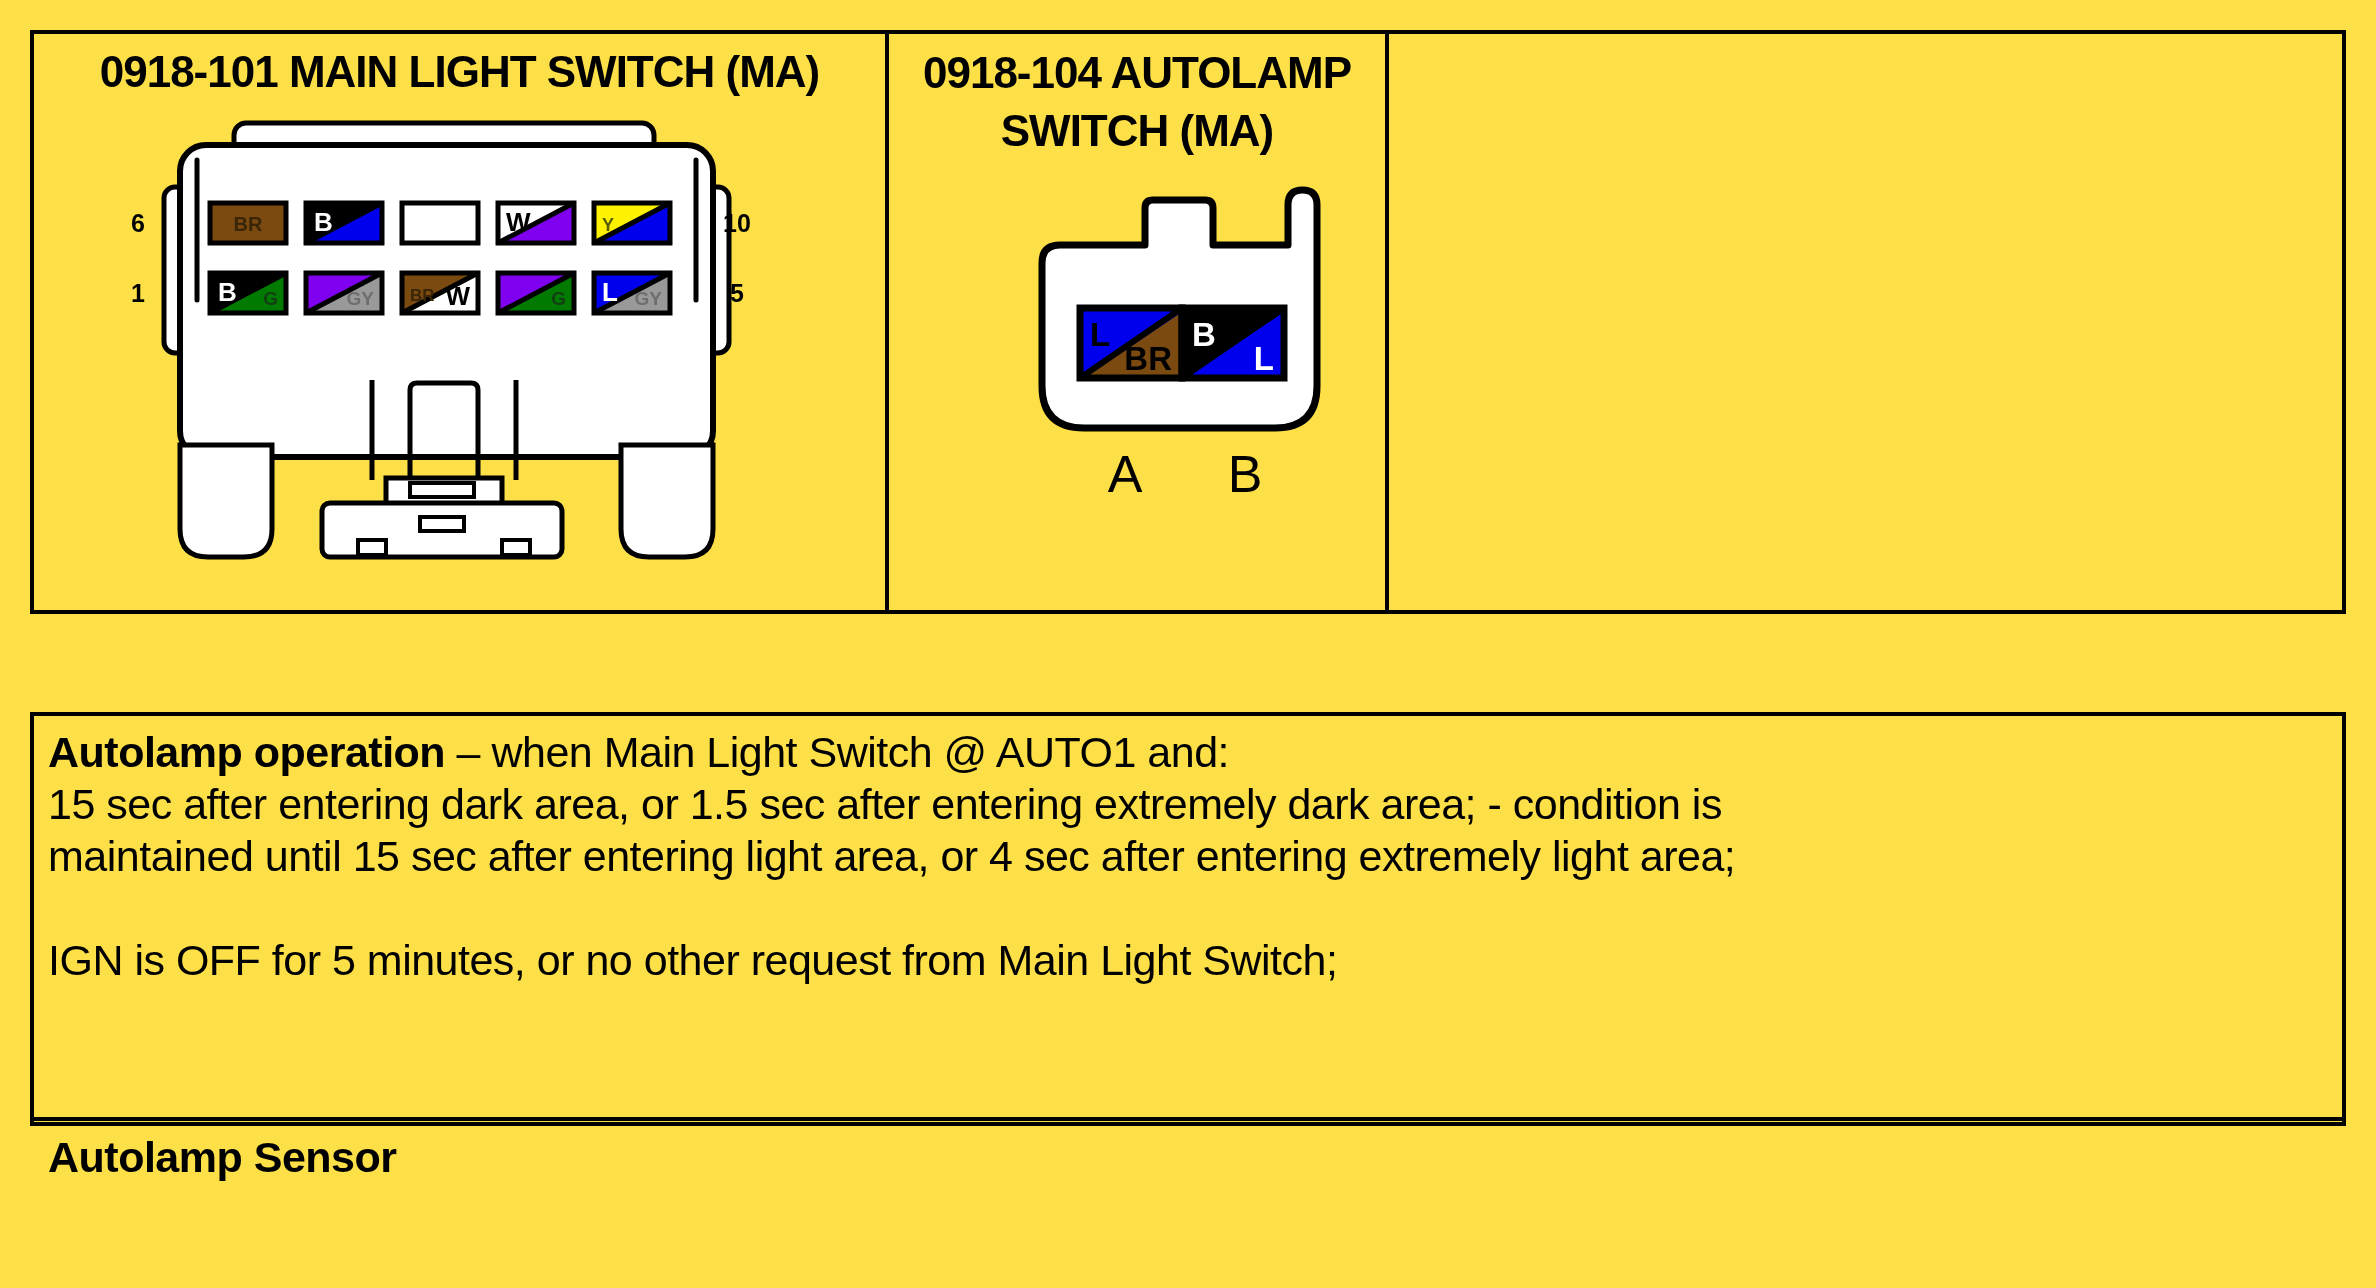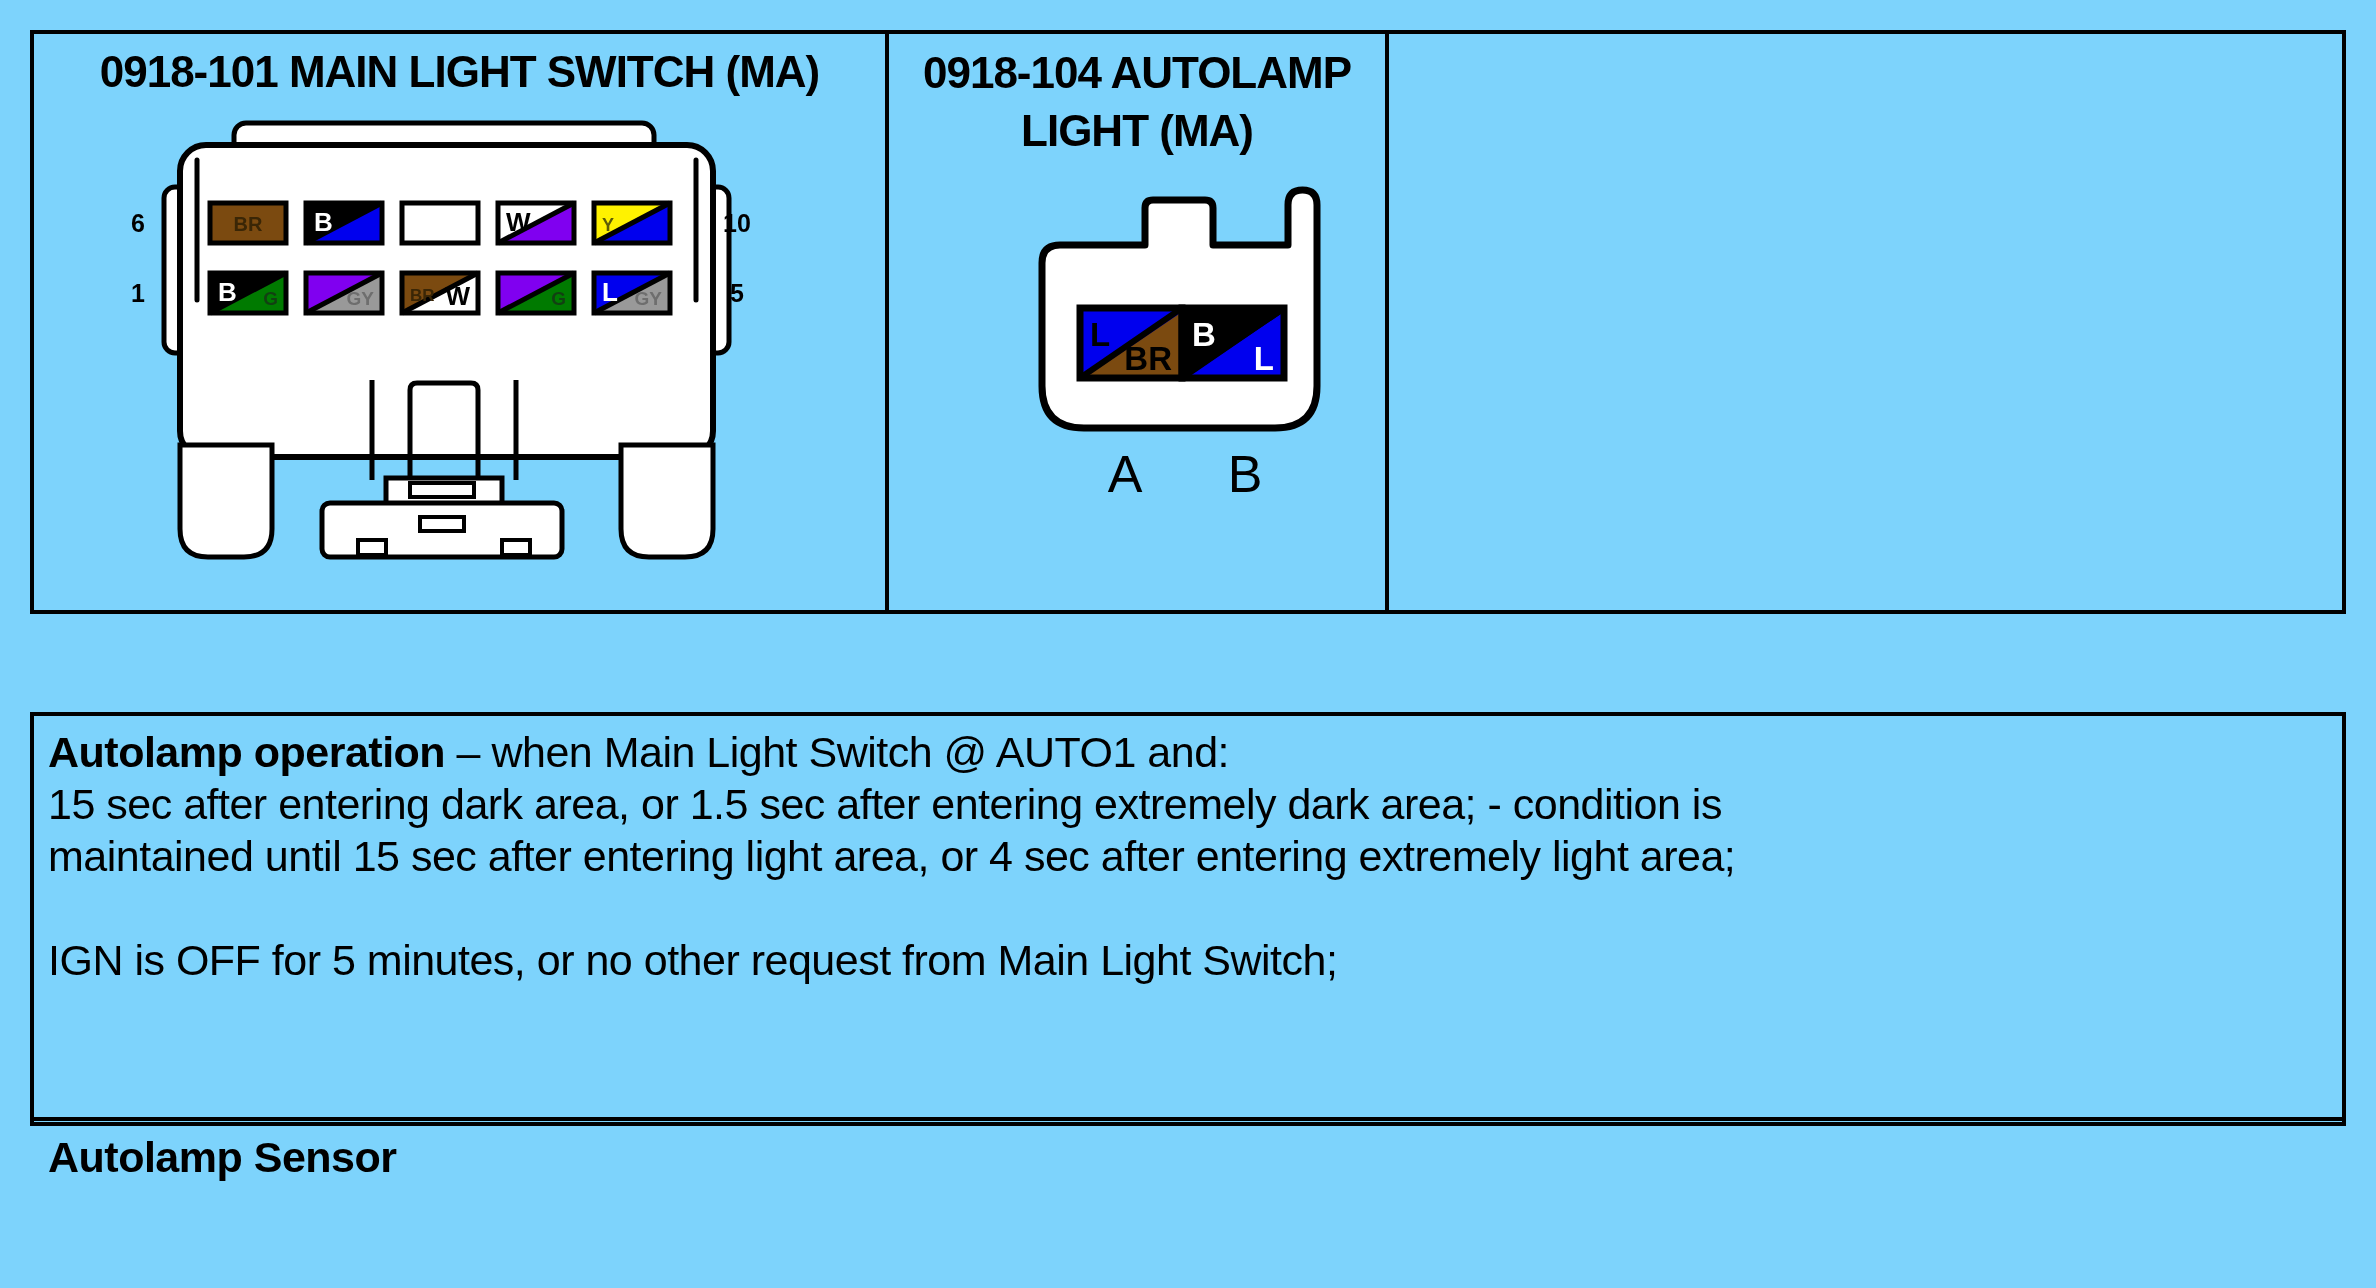--- a/index.html
+++ b/index.html
@@ -1,16 +1,16 @@
 <!DOCTYPE html>
 <html><head>
 <meta charset="utf-8">
 <style>
   html,body{margin:0;padding:0;background:#fff;}
-  .page{position:relative;width:2376px;height:1288px;background:#7dd3fc;overflow:hidden;
+  .page{position:relative;width:2376px;height:1288px;background:#fde047;overflow:hidden;
         font-family:"Liberation Sans","DejaVu Sans",sans-serif;color:#000;}
   .top-table{position:absolute;left:30px;top:30px;width:2316px;height:584px;
              border:4px solid #000;box-sizing:border-box;display:flex;}
   .cell{height:100%;box-sizing:border-box;position:relative;}
   .cell-main{width:855px;border-right:4px solid #000;}
   .cell-sensor{width:500px;border-right:4px solid #000;}
   .cell-empty{flex:1;}
   .conn-title{font-weight:bold;font-size:44px;line-height:56px;text-align:center;
               margin-top:10px;letter-spacing:-1px;}
   .conn-title.two-line{line-height:58px;}
@@ -32,21 +32,21 @@
 
 <div class="page">
 
   <div class="top-table">
     <div class="cell cell-main">
       <div class="conn-title">0918-101 MAIN LIGHT SWITCH (MA)</div>
     </div>
     <div class="cell cell-sensor">
       <div class="conn-title two-line">
         <div>0918-104 AUTOLAMP</div>
-        <div>LIGHT (MA)</div>
+        <div>SWITCH (MA)</div>
       </div>
     </div>
     <div class="cell cell-empty"></div>
   </div>
 
   <svg id="svg-main" class="conn-svg" width="640" height="460" viewBox="125 110 640 460">
 
     <rect x="234" y="123" width="420" height="46" rx="12" fill="#fff" stroke="#000" stroke-width="5"></rect>
 
     <rect x="164" y="187" width="24" height="166" rx="11" fill="#fff" stroke="#000" stroke-width="5"></rect>

